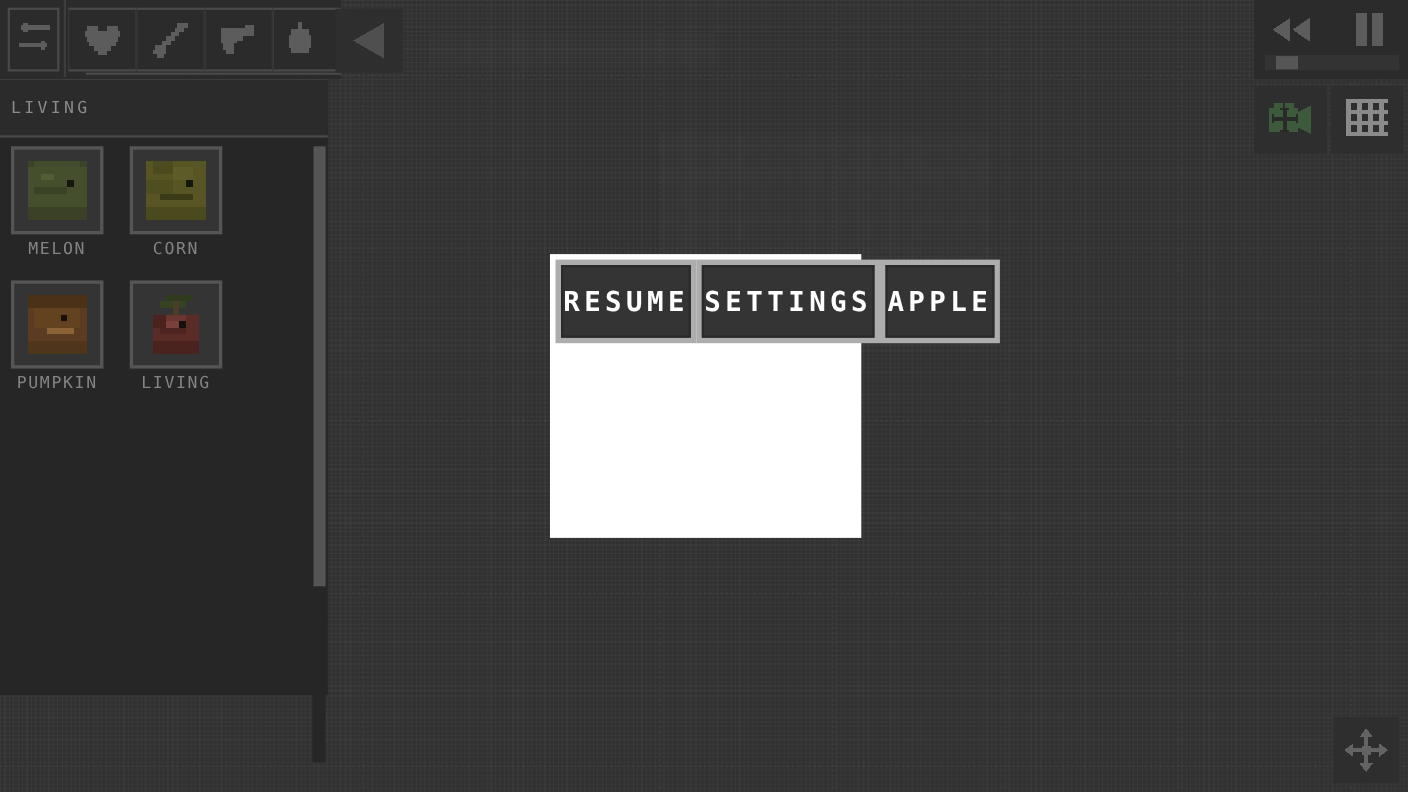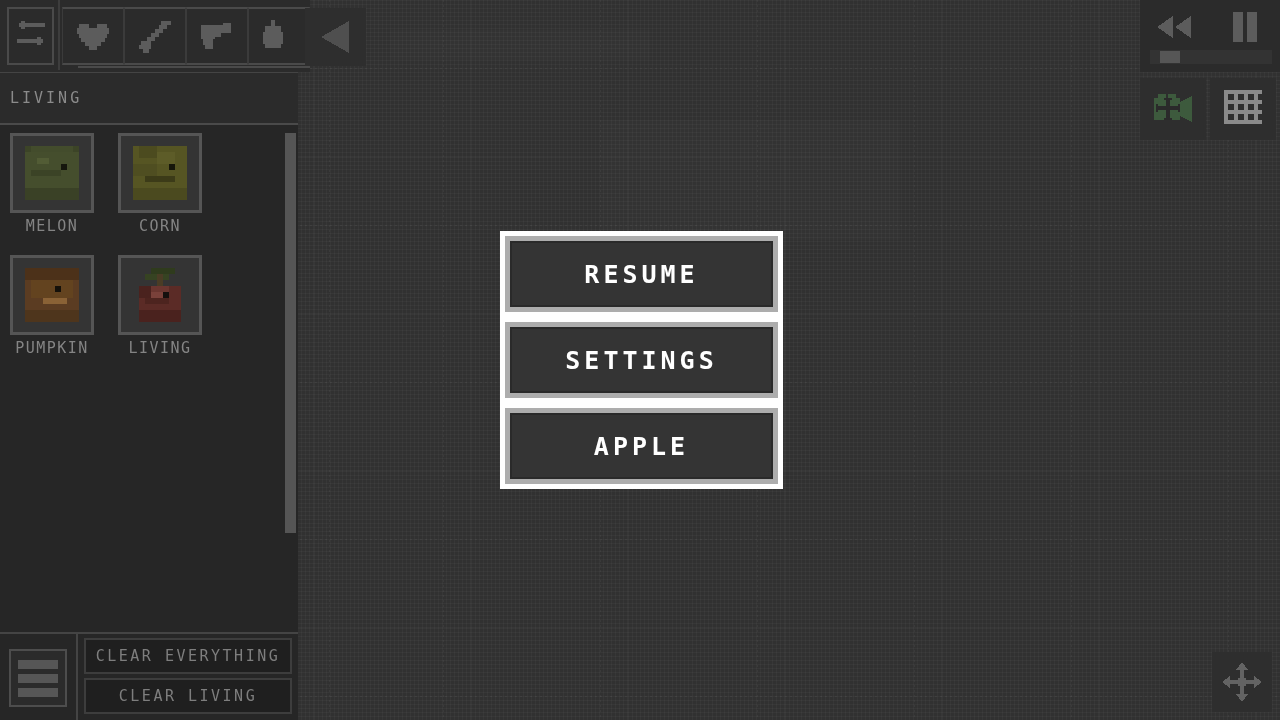--- a/index.html
+++ b/index.html
@@ -263,21 +263,21 @@
   }
 
   
   #pause-menu {
     position: absolute;
     left: 500px; top: 231px;
     width: 283px; height: 258px;
     background: #ffffff;
     padding: 5px;
     display: flex;
-    flex-direction: column;
+    flex-direction: row;
     justify-content: space-between;
   }
   .menu-btn {
     height: 76px;
     background: #adadad;
     padding: 5px;
   }
   .menu-btn-inner {
     width: 100%; height: 100%;
     background: #343434;
@@ -476,33 +476,20 @@
         </div>
 
       </div>
     </div>
 
     <div id="lib-scrollbar">
       <div id="lib-scroll-thumb"></div>
     </div>
   </div>
 
-  <div id="actionbar">
-    <div id="menu-btn">
-      <div class="box">
-        <div class="bar"></div>
-        <div class="bar"></div>
-        <div class="bar"></div>
-      </div>
-    </div>
-    <div id="clear-col">
-      <div class="clear-btn">CLEAR EVERYTHING</div>
-      <div class="clear-btn">CLEAR LIVING</div>
-    </div>
-  </div>
 
   <div id="playback">
     <div class="row">
       <div class="pb-btn">
         <span class="ico">
           <svg width="40" height="26" viewBox="0 0 20 13">
             <g fill="#5c5c5c">
               <polygon points="9,1 9,12 1,6.5"></polygon>
               <polygon points="18,1 18,12 10,6.5"></polygon>
             </g>

